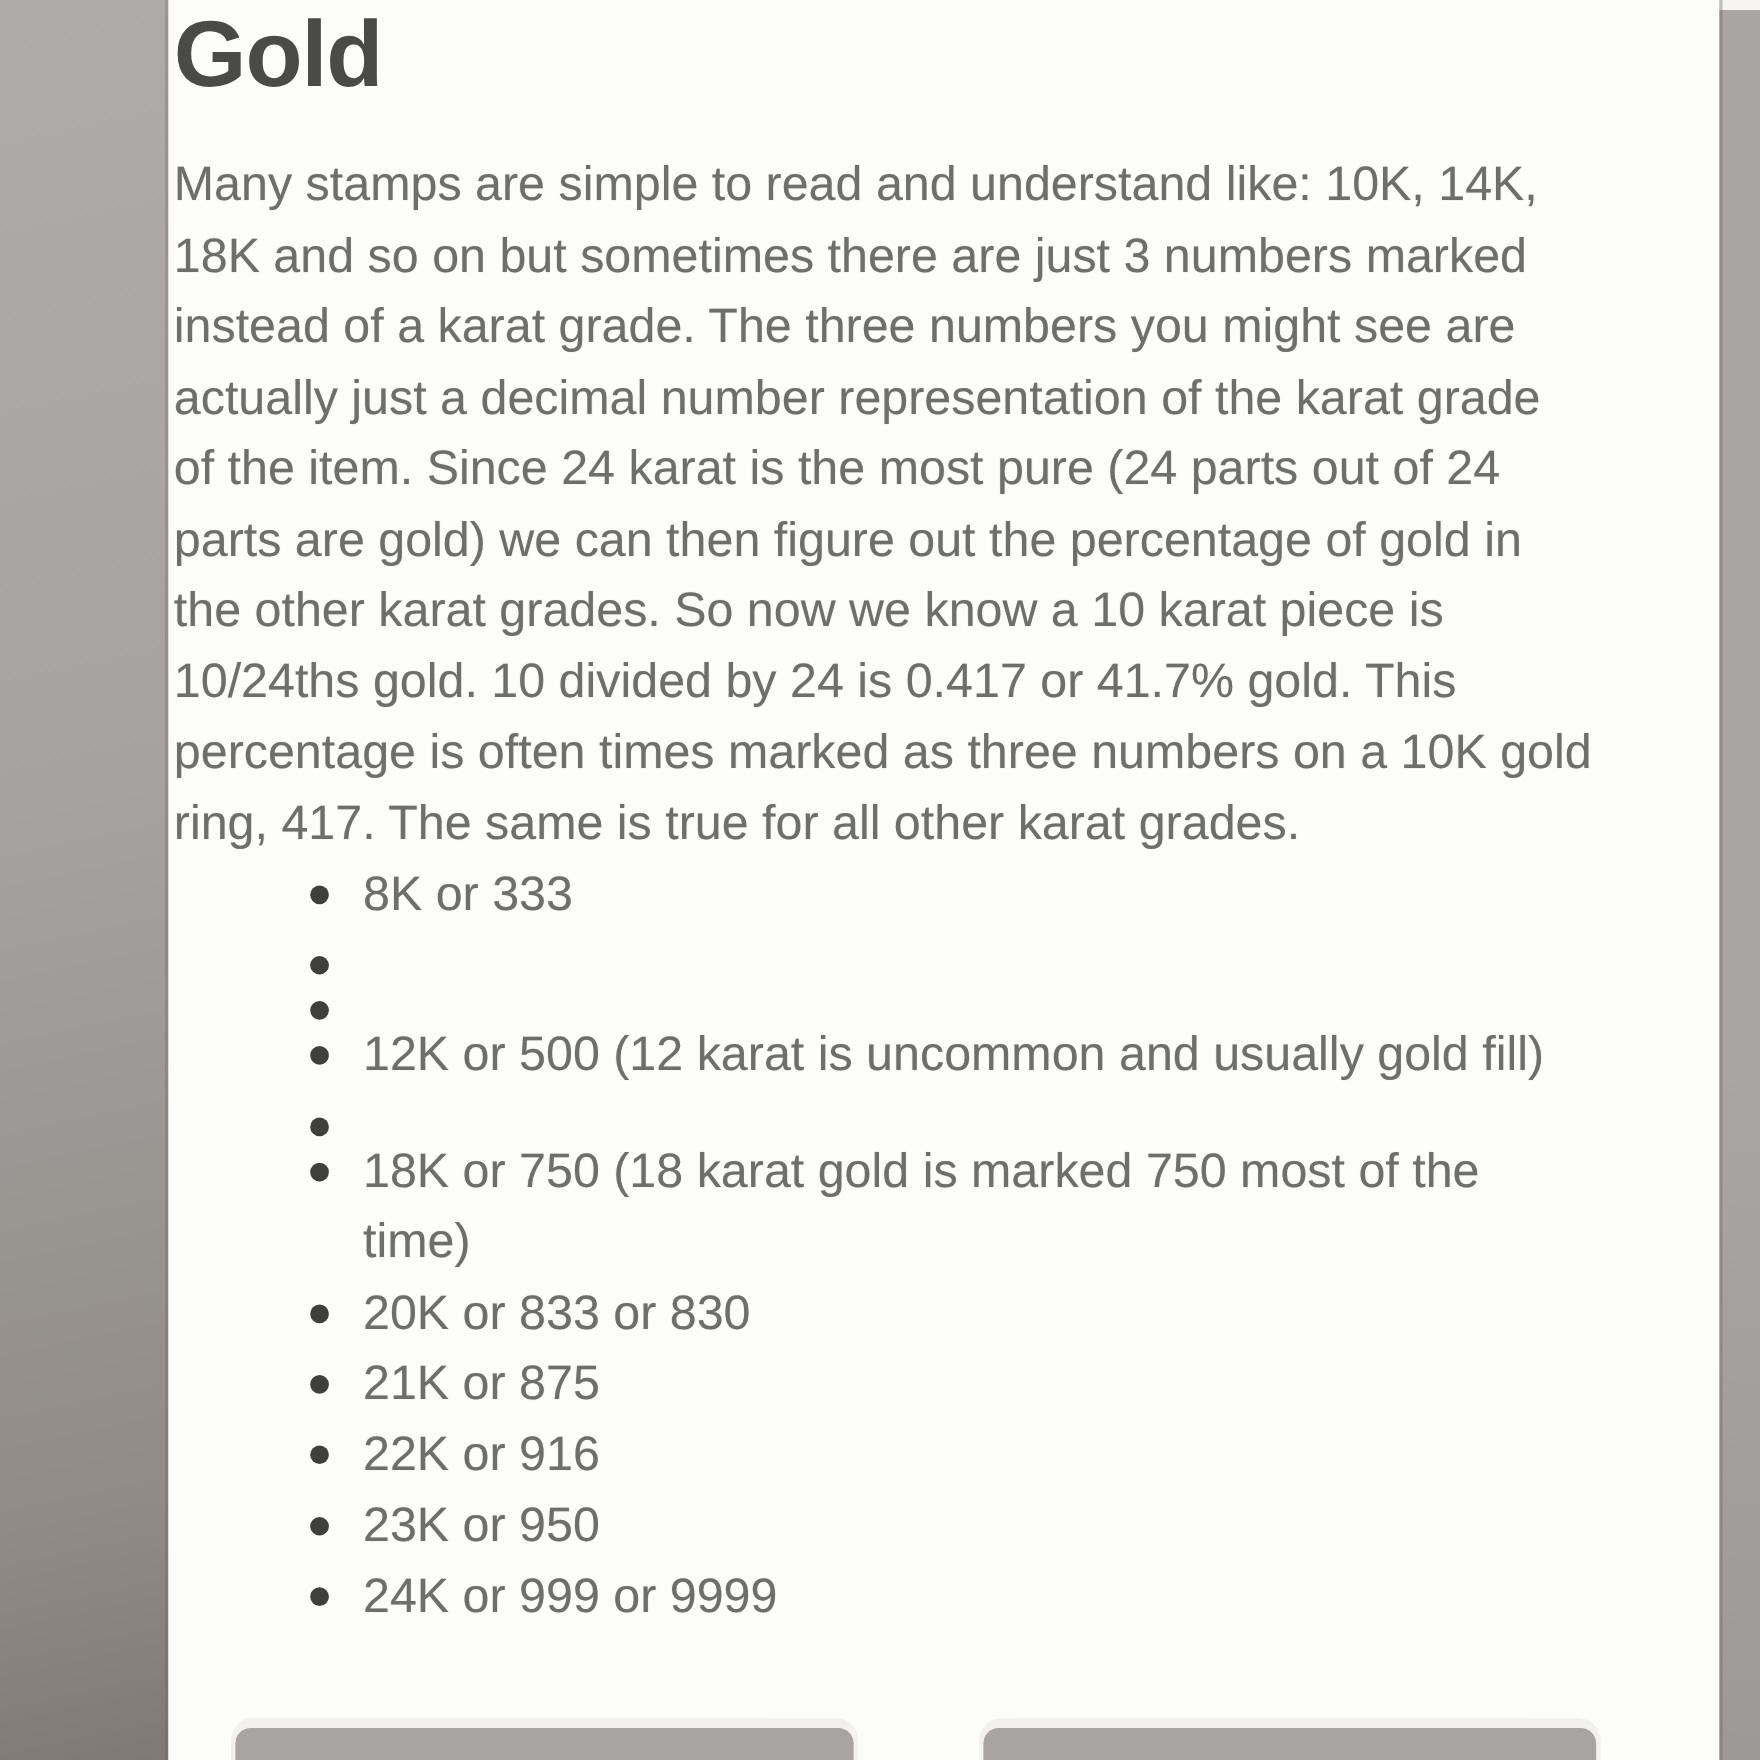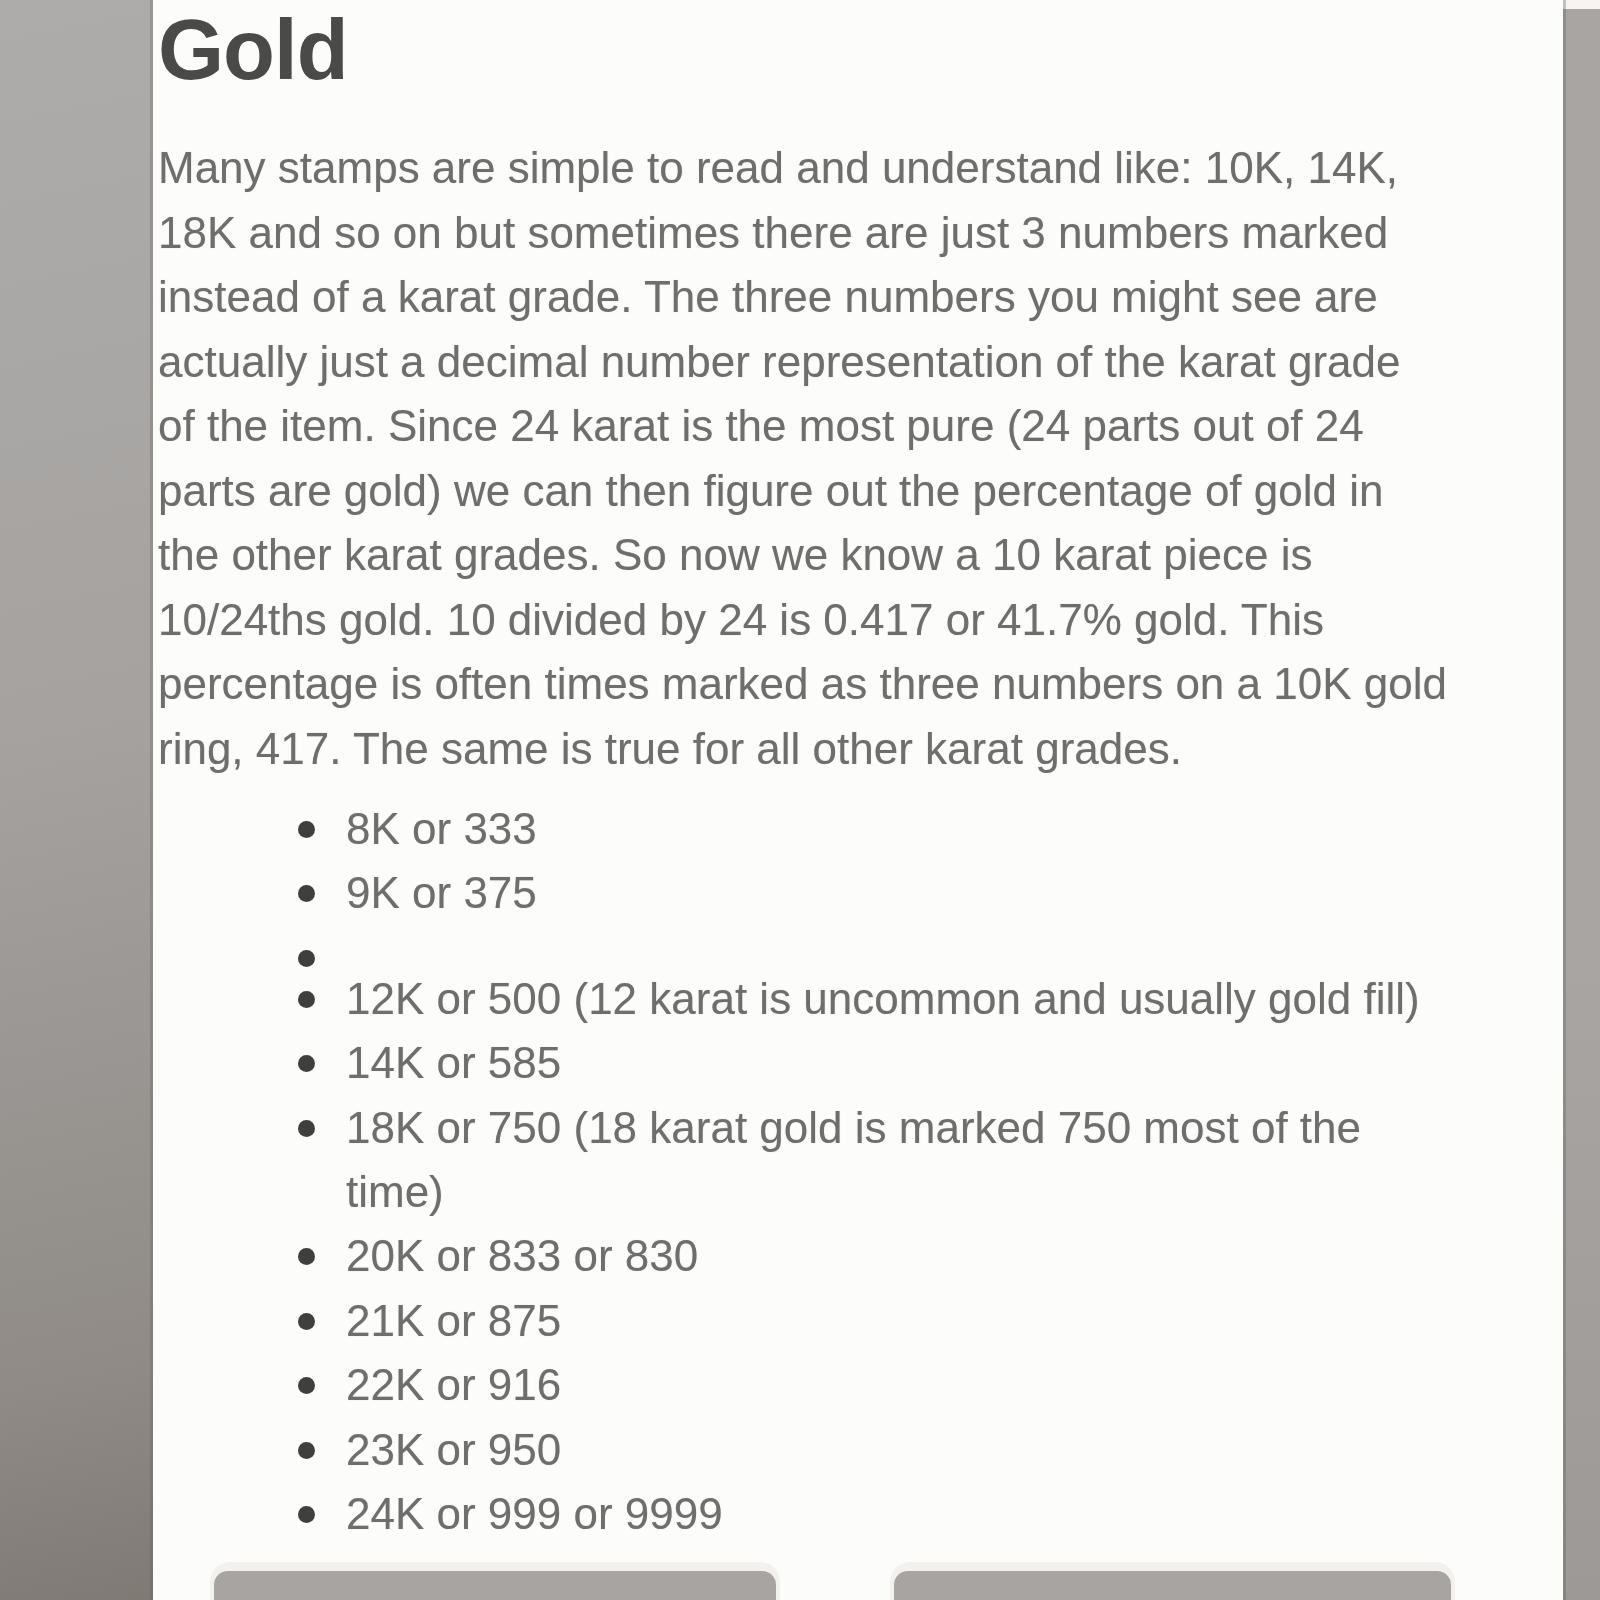--- a/index.html
+++ b/index.html
@@ -41,21 +41,21 @@
   }
   .doc-paragraph {
     margin: 36px 0 0 0;
     font-size: 44px;
     line-height: 64.5px;
     color: #6e6e6d;
     white-space: pre-line;
     text-shadow: 0 0 1px rgba(110,110,110,0.35);
   }
   .karat-list {
-    margin: 16px; padding: 0;
+    margin: 0; padding: 0;
     list-style: none;
   }
   .karat-list li {
     display: flex;
     font-size: 44px;
     line-height: 64.4px;
     color: #6e6e6d;
   }
   .karat-list .bullet {
     flex: 0 0 17px;
@@ -107,32 +107,30 @@
 percentage is often times marked as three numbers on a 10K gold
 ring, 417. The same is true for all other karat grades.</div>
 
     <ul class="karat-list">
       <li>
         <span class="bullet"></span>
         <span class="txt">8K or 333</span>
       </li>
       <li>
         <span class="bullet"></span>
-        <span class="txt">9K or 375</span>
       </li>
       <li>
         <span class="bullet"></span>
       </li>
       <li>
         <span class="bullet"></span>
         <span class="txt">12K or 500 (12 karat is uncommon and usually gold fill)</span>
       </li>
       <li>
         <span class="bullet"></span>
-        <span class="txt">14K or 585</span>
       </li>
       <li>
         <span class="bullet"></span>
         <span class="txt">18K or 750 (18 karat gold is marked 750 most of the
 time)</span>
       </li>
       <li>
         <span class="bullet"></span>
         <span class="txt">20K or 833 or 830</span>
       </li>

